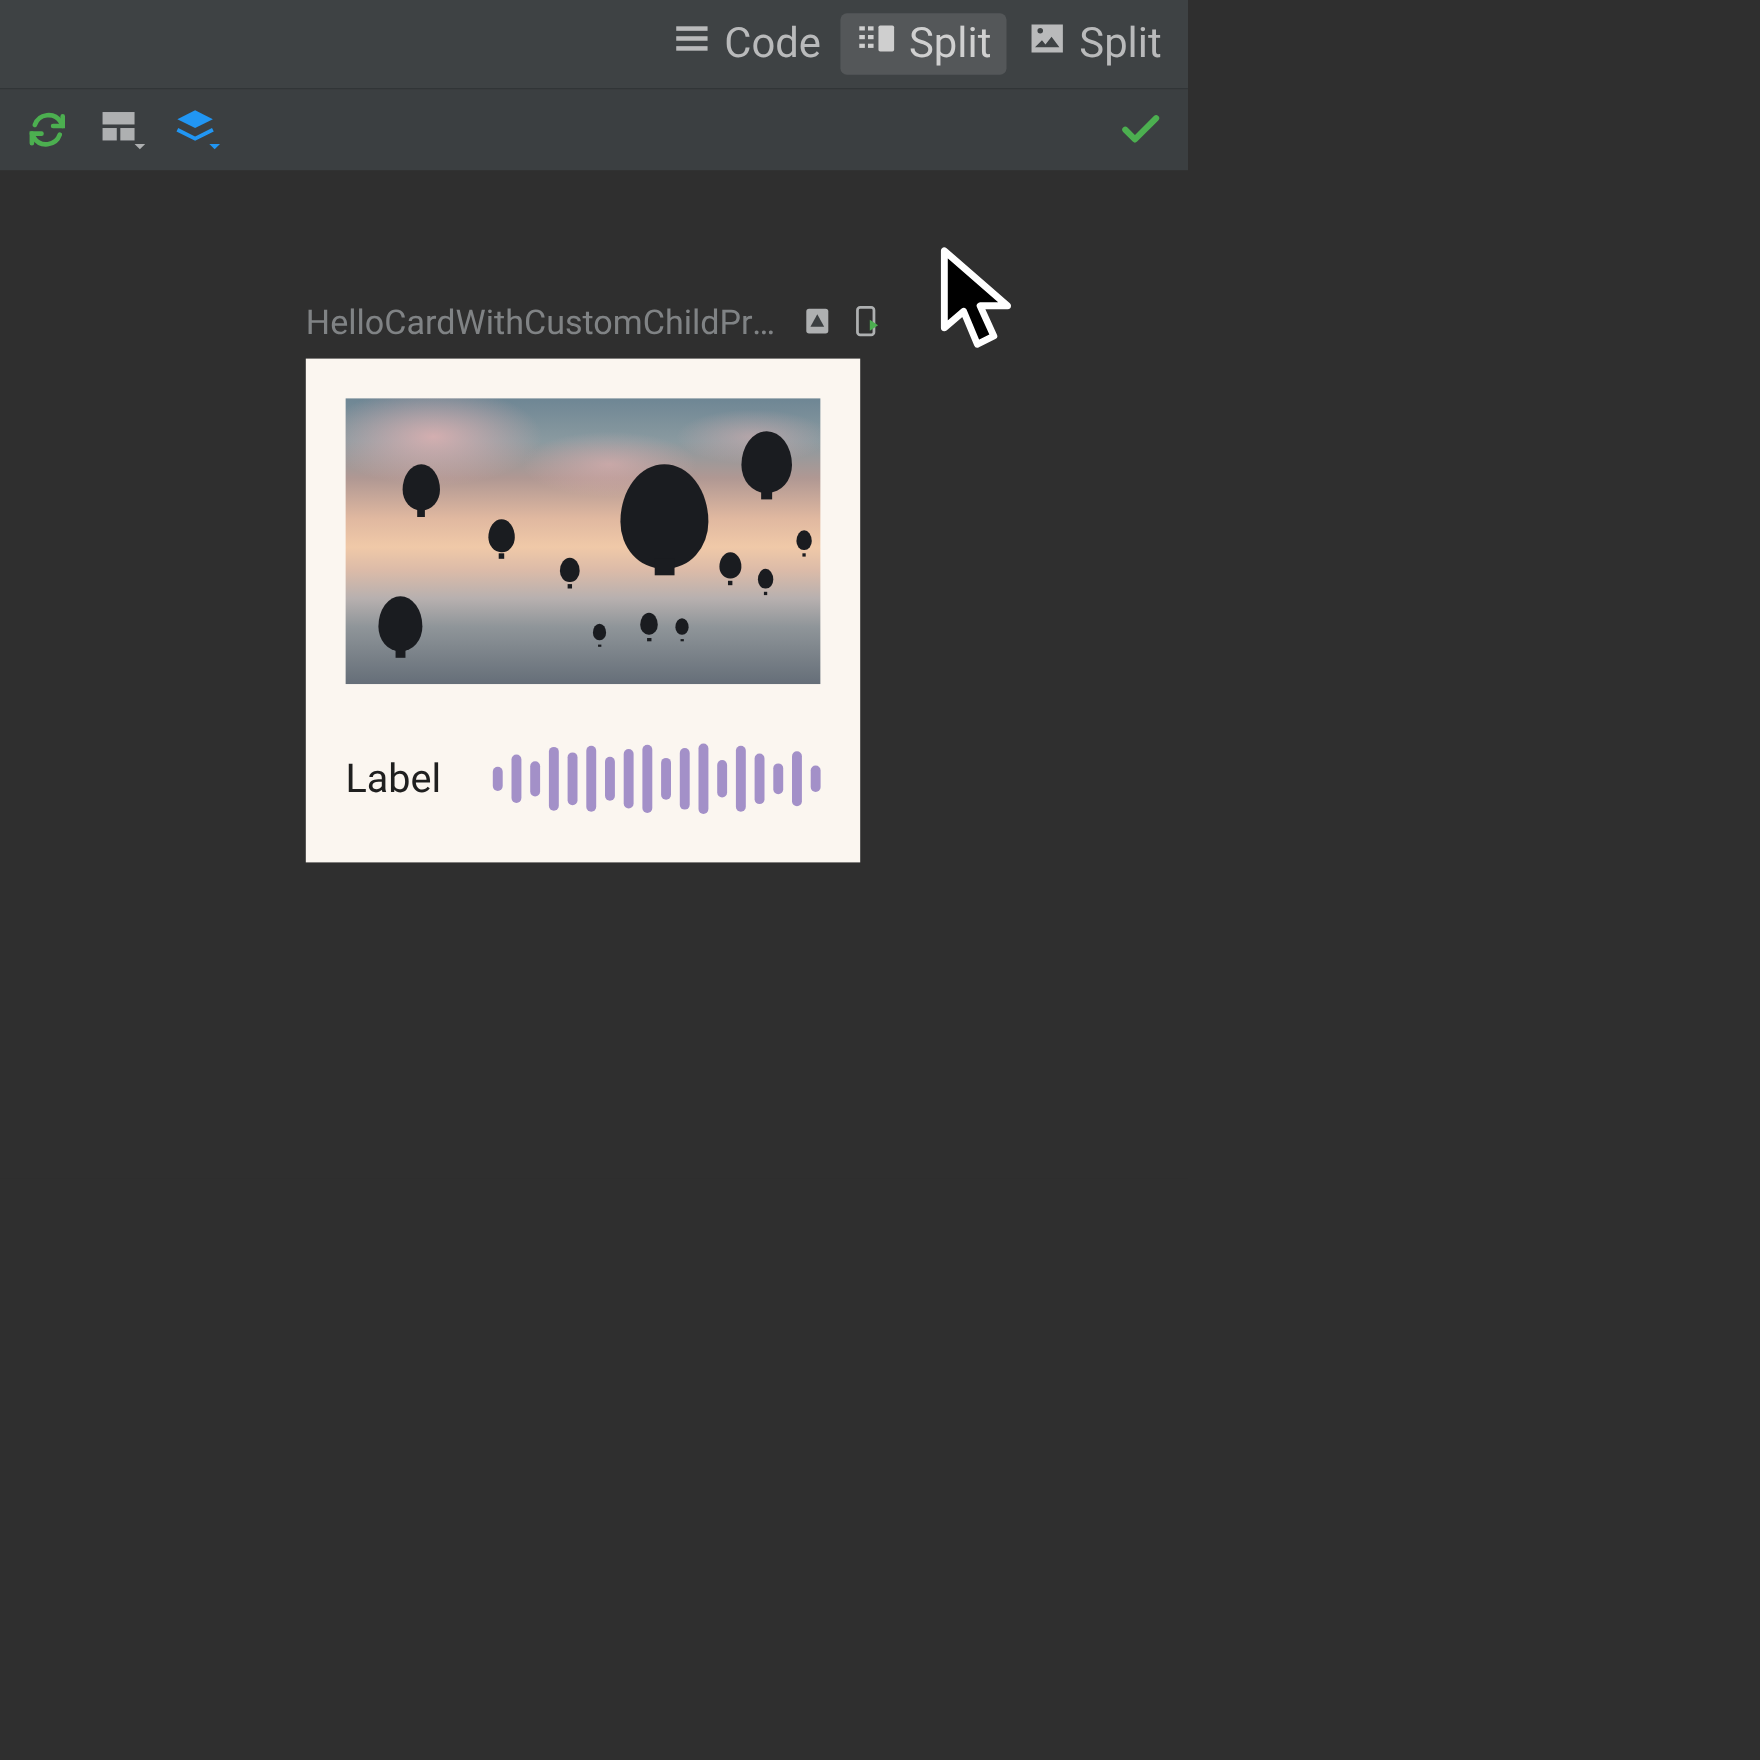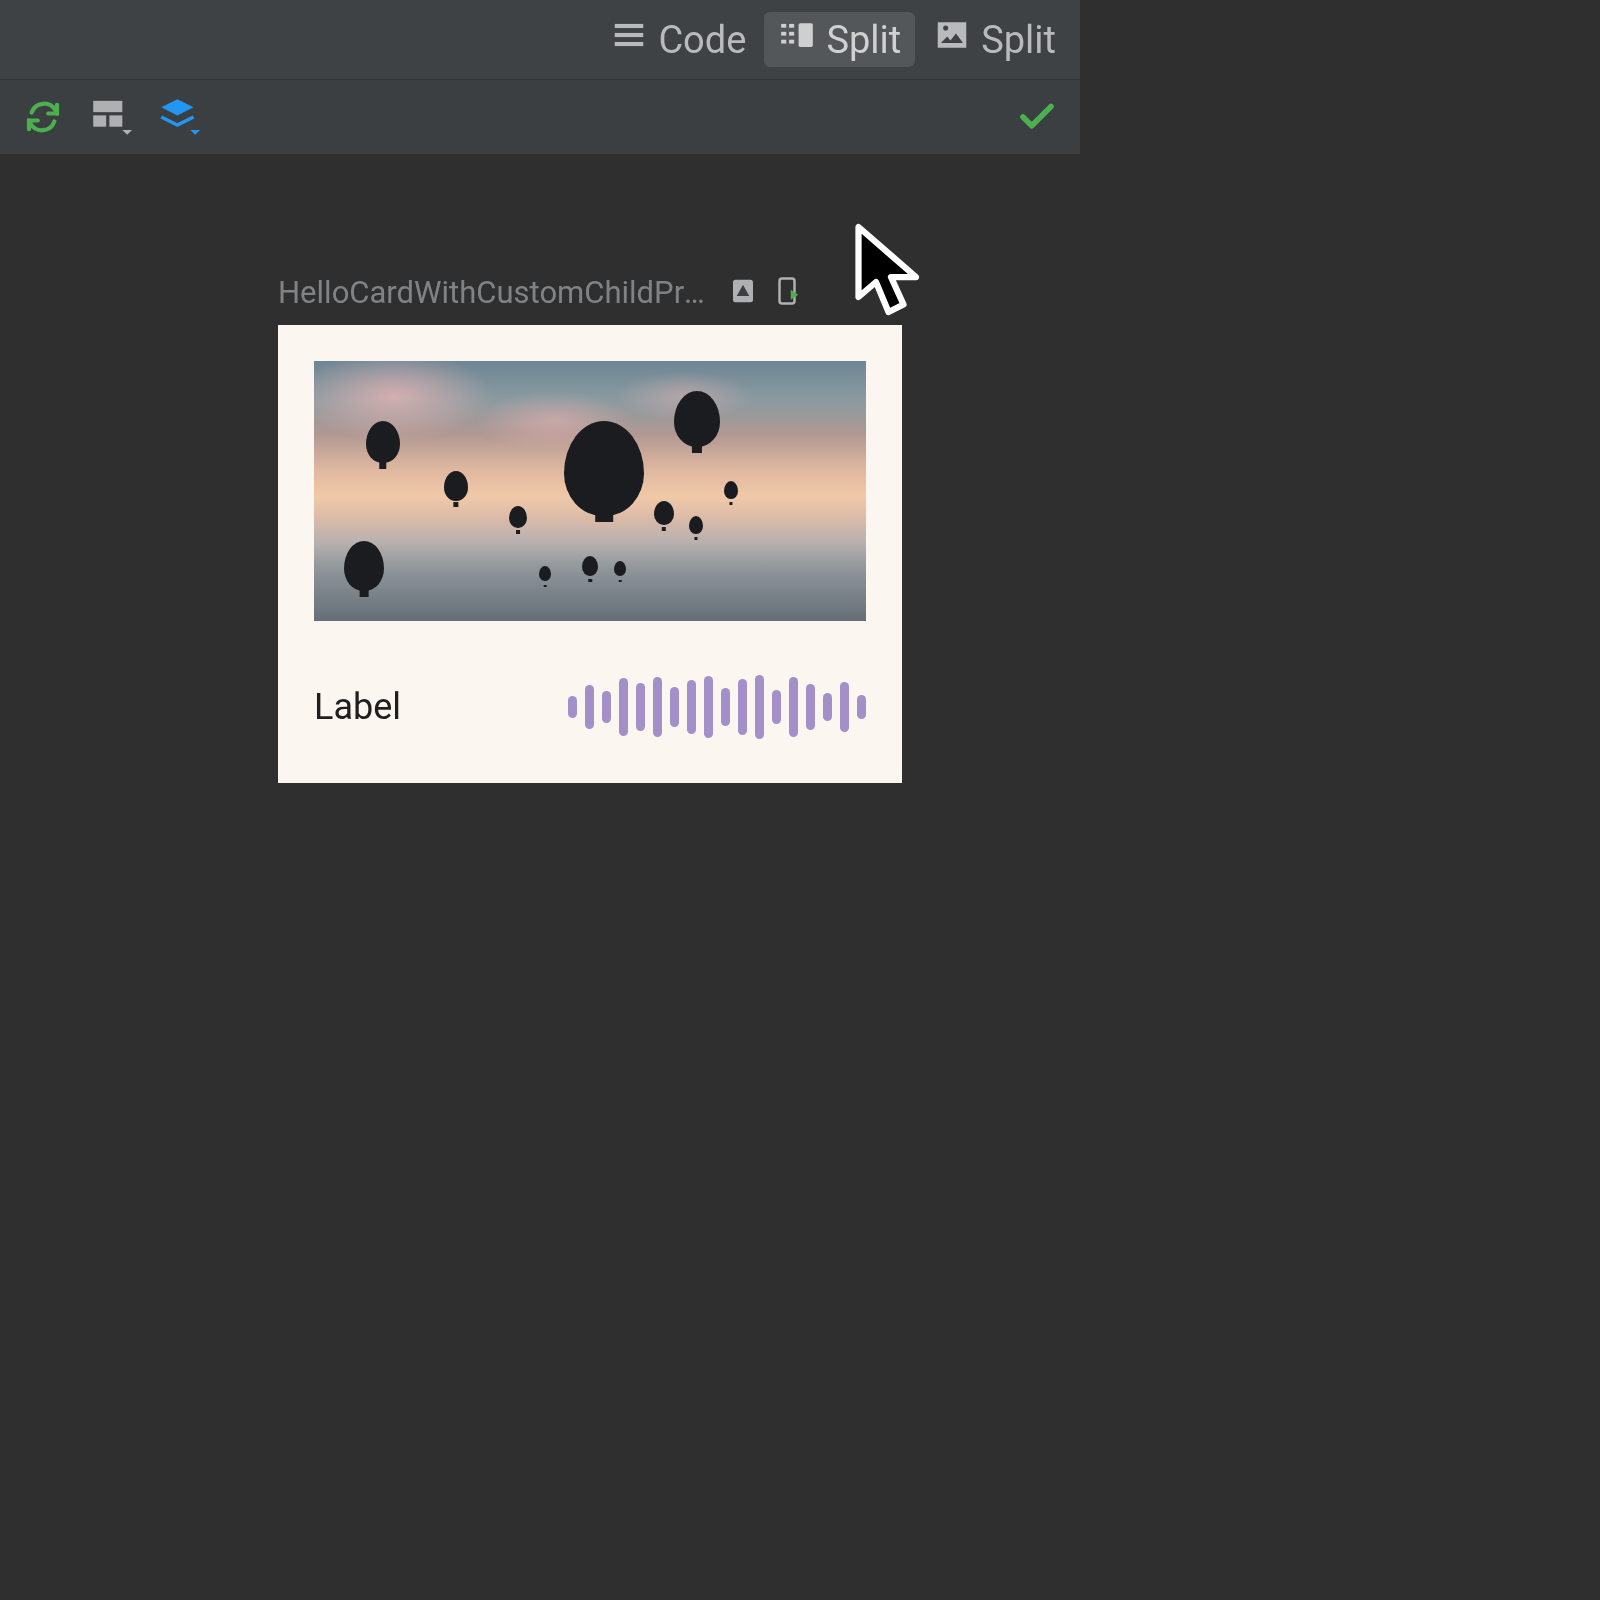--- a/index.html
+++ b/index.html
@@ -69,21 +69,21 @@
     font-weight: 400;
     flex: 1 1 auto;
     white-space: nowrap;
     overflow: hidden;
     text-overflow: ellipsis;
   }
   .preview-header .hdr-icon svg { width: 30px; height: 30px; }
 
   
   .card {
-    width: 624px;
+    width: 504px;
     background: #fbf6f0;
     padding: 36px 36px 44px 36px;
   }
   .card-image {
     width: 100%;
     height: 260px;
     position: relative;
     overflow: hidden;
   }
   

